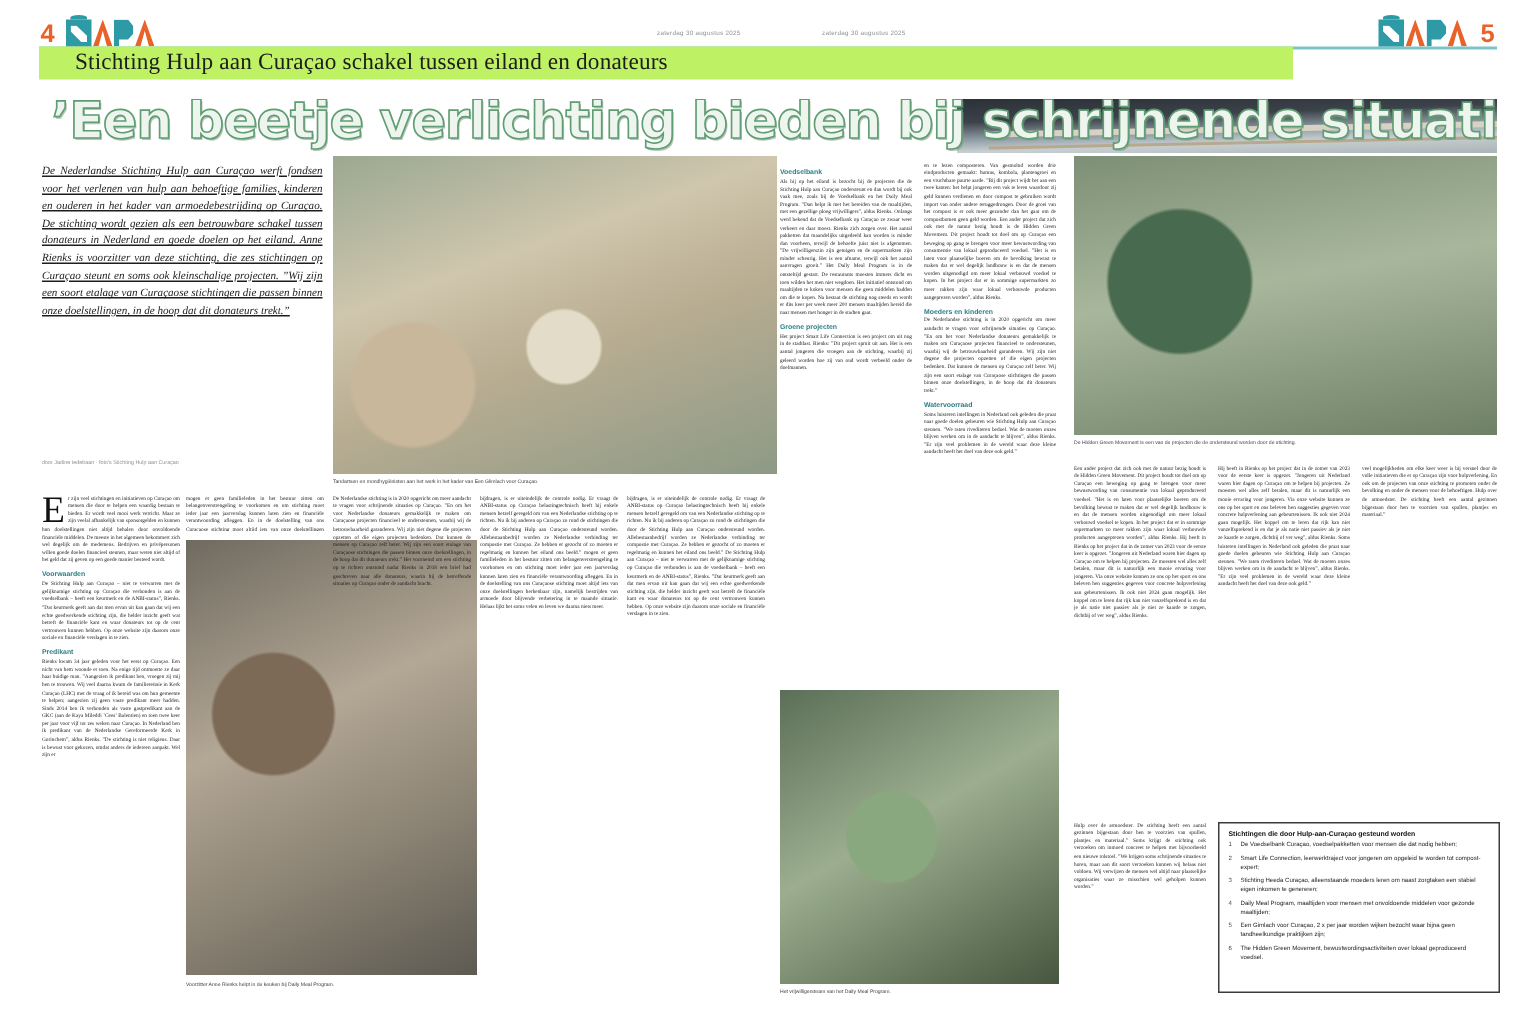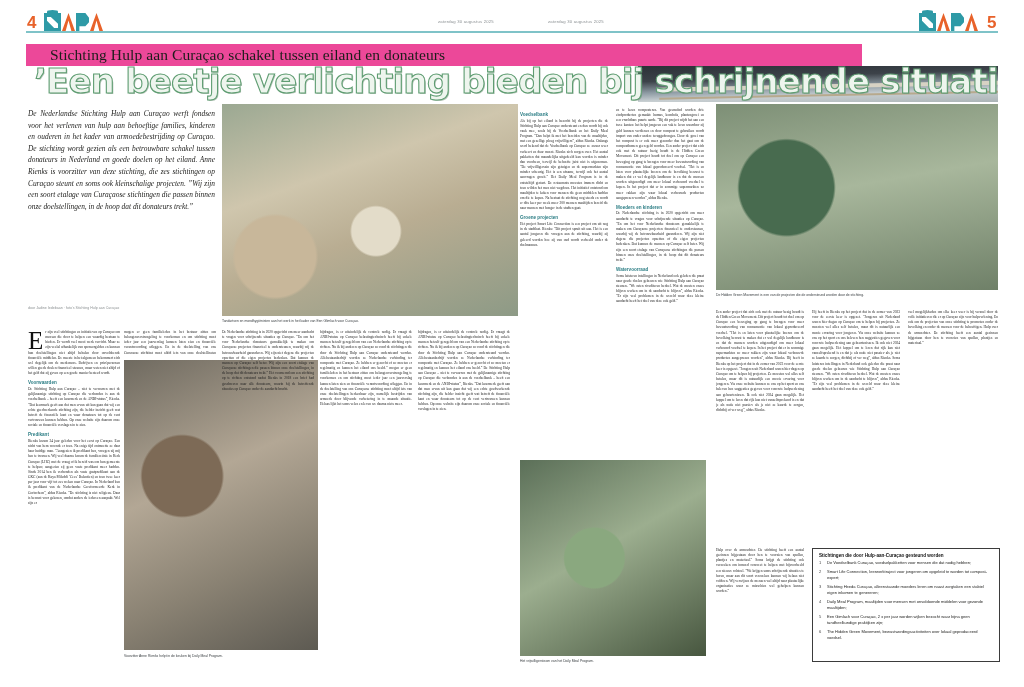--- a/index.html
+++ b/index.html
@@ -30,21 +30,21 @@
   .logo .p{width:13px;height:18px;background:#2e9aa6;
       clip-path:polygon(0 0,72% 0,100% 26%,100% 52%,72% 74%,26% 74%,26% 100%,0 100%);margin-right:1px;}
   .logo .a2{width:13px;height:18px;background:#e8622a;
       clip-path:polygon(50% 0,100% 100%,72% 100%,50% 42%,28% 100%,0 100%);}
   .mh-date{position:absolute;top:19px;font-family:"Liberation Sans",sans-serif;
            font-size:4.2px;color:#8a8f92;letter-spacing:.2px;}
   .mh-date.l{left:438px;}
   .mh-date.r{left:548px;}
 
   
-  .kicker{position:absolute;left:26px;top:44px;width:836px;height:22px;background:#ec4899;}
+  .kicker{position:absolute;left:26px;top:31px;width:836px;height:22px;background:#bef264;}
   .kicker span{position:absolute;left:24px;top:2px;font-family:"Liberation Serif",serif;
                font-size:15.5px;color:#1d1d1b;letter-spacing:.1px;}
 
   
   .hl-wrap{position:absolute;left:26px;top:66px;width:972px;height:36px;overflow:hidden;}
   .headline{position:absolute;left:8px;top:-5px;white-space:nowrap;
      font-family:"DejaVu Sans",sans-serif;font-weight:700;font-size:34px;
      letter-spacing:-0.8px;
      color:#eef5ee;
      -webkit-text-stroke:1.1px #5f9d72;
@@ -53,21 +53,21 @@
      background:linear-gradient(178deg,#2b3137 0%,#3c4249 32%,#8d9aa3 55%,#c8cfd2 72%,#a9b2b4 100%);}
   .hl-photo:after{content:"";position:absolute;left:20px;top:18px;width:360px;height:4px;
      background:#d7d2c4;transform:rotate(-1.2deg);box-shadow:0 9px 0 -1px #b7a98d;}
   .hl-top{position:relative;z-index:2;}
 
   
   .col{position:absolute;font-family:"Liberation Serif",serif;color:#222;
        font-size:3.55px;line-height:5.15px;text-align:justify;
        -webkit-hyphens:auto;hyphens:auto;}
   .intro{position:absolute;font-family:"Liberation Serif",serif;font-style:italic;
-         font-size:7.4px;line-height:11.6px;color:#1d1d1b;text-align:justify;}
+         font-size:7.4px;line-height:11.6px;color:#1d1d1b;text-align:justify;text-decoration:underline;}
   .byline{position:absolute;font-family:"Liberation Sans",sans-serif;font-size:3.6px;
           color:#8d9294;}
   .sub{font-family:"Liberation Sans",sans-serif;font-weight:700;font-size:4.6px;
        color:#2e7f86;margin:4px 0 1.5px;display:block;}
   .dropcap{float:left;font-family:"Liberation Serif",serif;font-size:25px;line-height:20px;
            margin:1px 2px -2px 0;color:#111;}
 
   
   .ph{position:absolute;overflow:hidden;}
   .cap{position:absolute;font-family:"Liberation Sans",sans-serif;font-size:3.4px;

